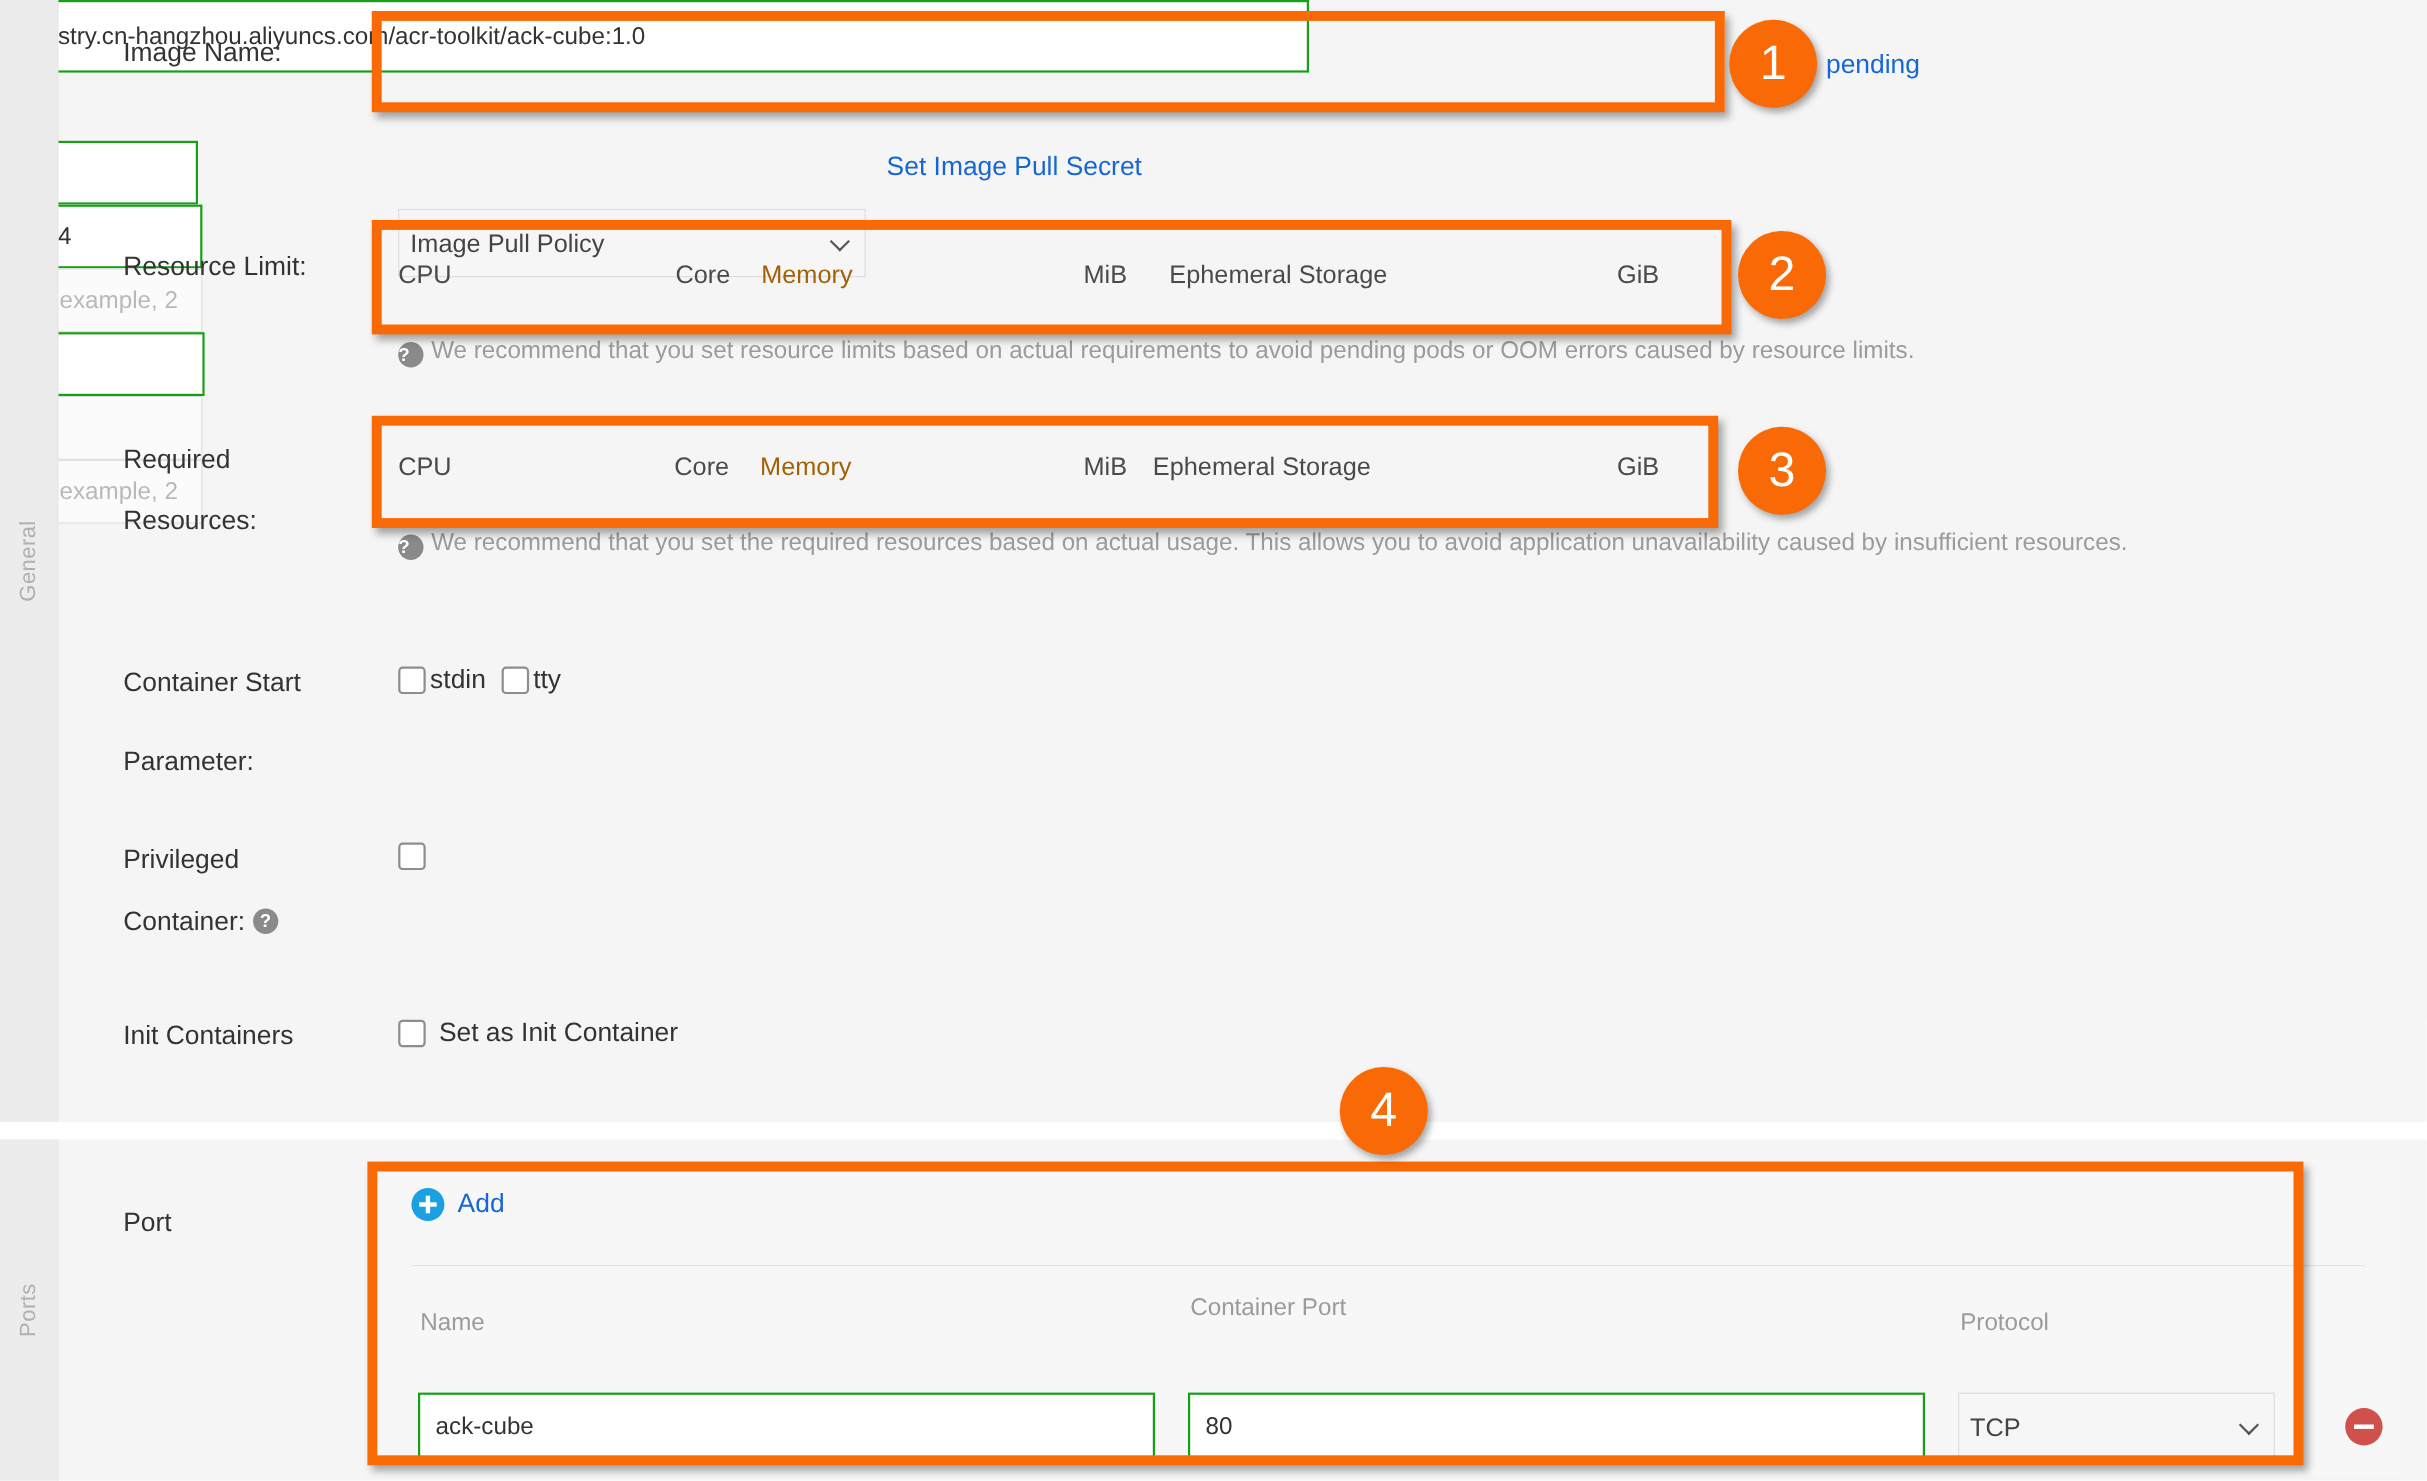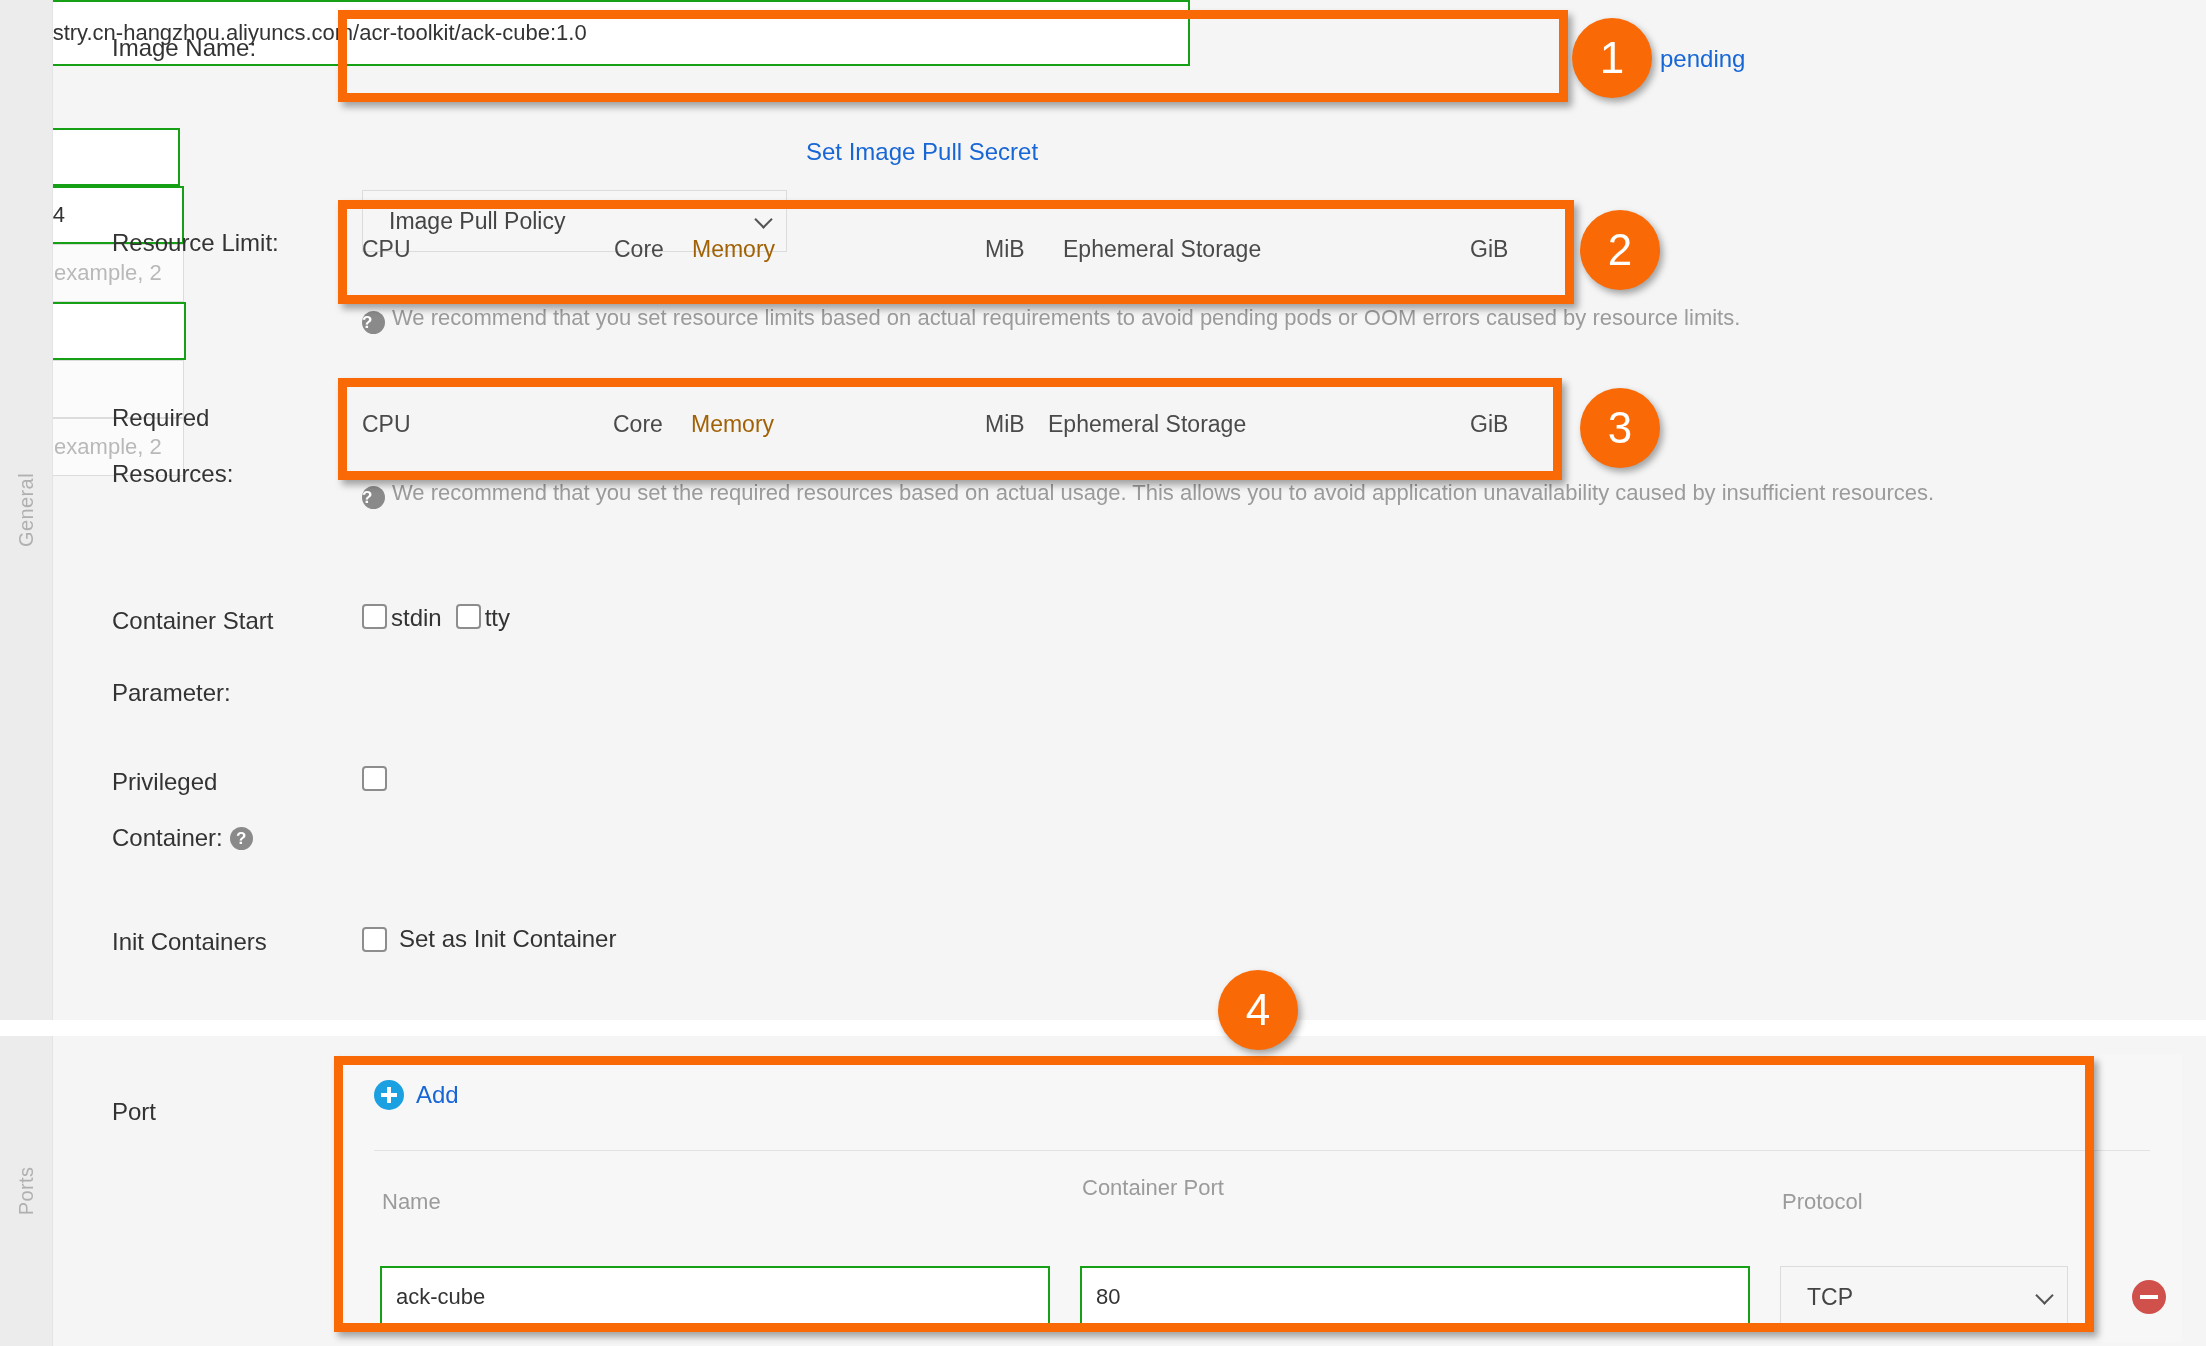--- a/index.html
+++ b/index.html
@@ -68,21 +68,21 @@
   .inp .ph { color: #b9b9b9; }
 
   .sel {
     box-sizing: border-box;
     background: #f6f6f6;
     border: 1px solid #dcdcdc;
     font-size: 23px;
     color: #444444;
     display: flex;
     align-items: center;
-    padding: 0 26px;
+    padding: 0 10px;
     position: relative;
   }
   .sel .chev {
     position: absolute; right: 14px; top: 50%;
     transform: translateY(-50%);
     width: 16px; height: 16px;
   }
   .sel .chev::before {
     content: "";
     position: absolute; left: 1px; top: 0px;
@@ -261,21 +261,21 @@
       <span class="ph">For example, 2</span>
     </div>
     <div class="unit" style="position:absolute; left:1470px; top:407px; height:34px;">GiB</div>
 
     <div class="help" style="left:362px; top:478px; width:1680px;">
       <span class="qm">?</span><span>We recommend that you set the required resources based on actual usage. This allows you to avoid application unavailability caused by insufficient resources.</span>
     </div>
 
     <div class="lbl" style="left:112px; top:601px;">Container Start</div>
     <div class="lbl" style="left:112px; top:673px;">Parameter:</div>
-    <div style="position:absolute; left:362px; top:604px; display:flex; align-items:flex-start; gap:4px;">
+    <div style="position:absolute; left:362px; top:604px; display:flex; align-items:center; gap:4px;">
       <span class="cb"></span>
       <span class="cbtext">stdin</span>
       <span class="cb" style="margin-left:10px;"></span>
       <span class="cbtext">tty</span>
     </div>
 
     <div class="lbl" style="left:112px; top:762px;">Privileged</div>
     <div class="lbl" style="left:112px; top:818px;"><span>Container:</span><span class="qm-inline">?</span></div>
     <span class="cb" style="position:absolute; left:362px; top:766px;"></span>
 

